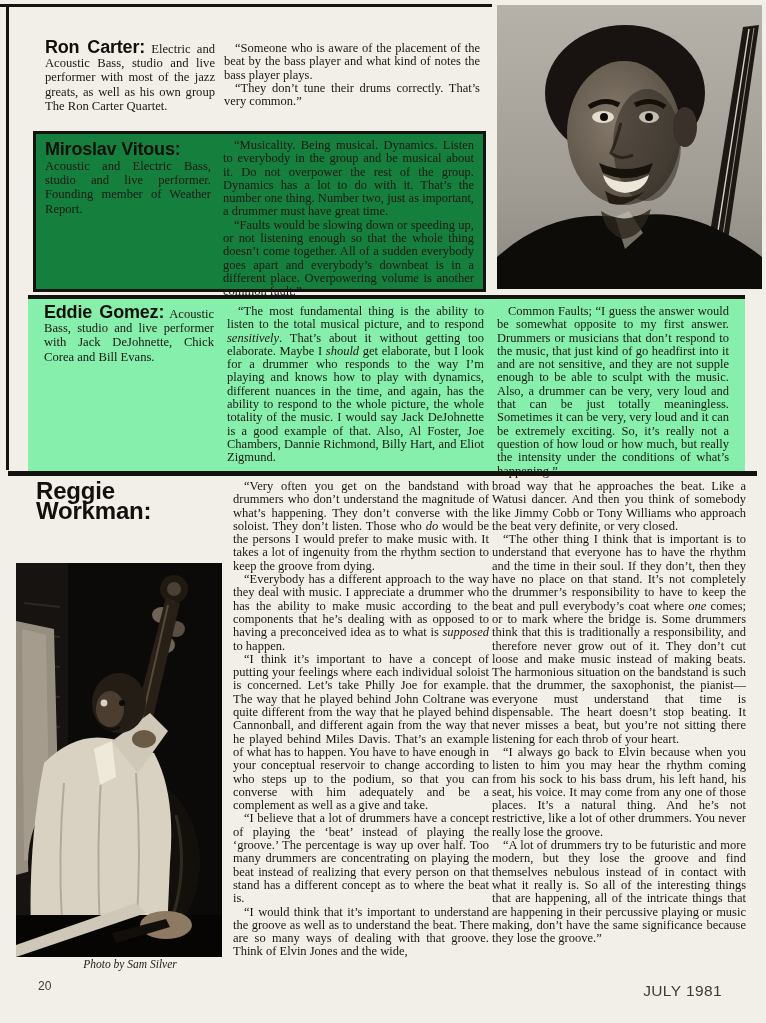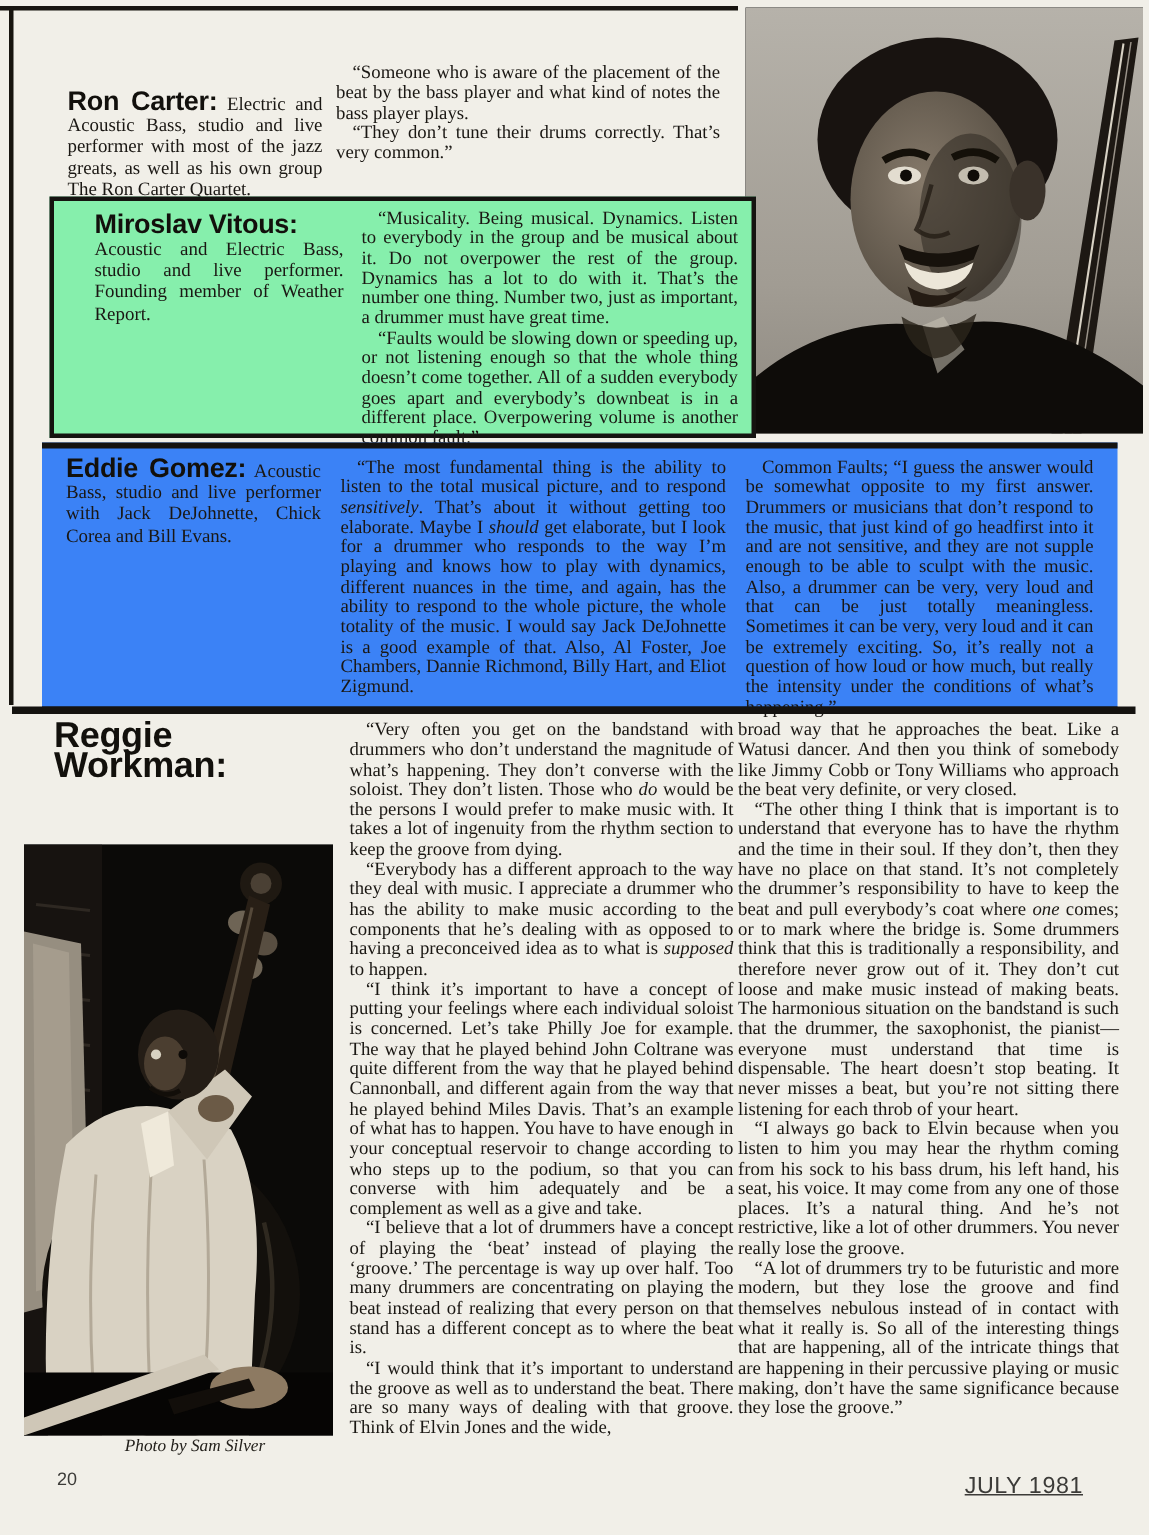--- a/index.html
+++ b/index.html
@@ -15,57 +15,57 @@
   p { margin:0; text-align:justify; font-size:12.5px; line-height:13.3px; }
   p.ind { text-indent:11px; }
   .bio { margin:0; text-align:justify; font-size:12.6px; line-height:14.2px; }
   .sec-head {
     font-family:"Liberation Sans", sans-serif; font-weight:bold;
     font-size:18px; letter-spacing:-0.2px; color:#12100c;
   }
   .sec-head.block { display:block; line-height:20px; }
   .sec-head.wide { word-spacing:8px; font-size:24px; }
 
-  .sec-ron-bio   { position:absolute; left:45px;  top:40px;  width:170px;margin-top:20px; }
+  .sec-ron-bio   { position:absolute; left:45px;  top:40px;  width:170px; }
   .sec-ron-quote { position:absolute; left:224px; top:42px;  width:256px; }
 
   .photo-top { position:absolute; left:497px; top:5px; width:265px; height:284px; background:#0c0b09; }
   .photo-top svg, .photo-workman svg { display:block; }
 
   .vitous-box {
     position:absolute; left:33px; top:131px; width:429px; height:146px;
-    border:3px solid #151310; background:#86efac;
-    display:flex; gap:12px; padding:5px 9px 4px 27px;
+    border:3px solid #151310; background:#15803d;
+    display:flex; gap:12px; padding:5px 9px 4px 9px;
   }
   .vitous-left { width:166px; }
   .vitous-right { flex:1; }
 
   .gomez-band {
     position:absolute; left:28px; top:295px; width:685px; height:164px;
     border-top:4px solid #151310; border-bottom:4px solid #151310;
-    background:#3b82f6; display:flex; gap:13px; padding:6px 16px 2px 16px;
+    background:#86efac; display:flex; gap:13px; padding:6px 16px 2px 16px;
   }
   .gomez-left  { width:170px; }
   .gomez-mid   { width:257px; }
   .gomez-right { flex:1; }
 
   .workman-rule { position:absolute; left:8px; top:471px; width:749px; height:5px; background:#151310; }
   .workman-left  { position:absolute; left:36px;  top:481px; width:192px; }
   .workman-mid   { position:absolute; left:233px; top:480px; width:256px; }
   .workman-right { position:absolute; left:492px; top:480px; width:254px; }
 
   .photo-workman { position:absolute; left:16px; top:563px; width:206px; height:394px; background:#0b0a08; }
   .photo-credit  {
     position:absolute; left:30px; top:958px; width:200px; text-align:center;
     font-size:11.5px; font-style:italic; font-weight:normal; color:#23201b;
   }
   .footer-page  { position:absolute; left:38px; top:979px;
     font-family:"Liberation Sans", sans-serif; font-size:12px; color:#3c3b38; }
   .footer-issue { position:absolute; right:44px; top:982px;
-    font-family:"Liberation Sans", sans-serif; font-size:15.5px; letter-spacing:.4px; color:#3c3b38;text-decoration:underline; }
+    font-family:"Liberation Sans", sans-serif; font-size:15.5px; letter-spacing:.4px; color:#3c3b38; }
 </style>
 </head>
 <body>
 
 <div class="page">
 
   <div class="rule-top"></div>
   <div class="rule-left"></div>
 
   <div class="sec-ron-bio">

